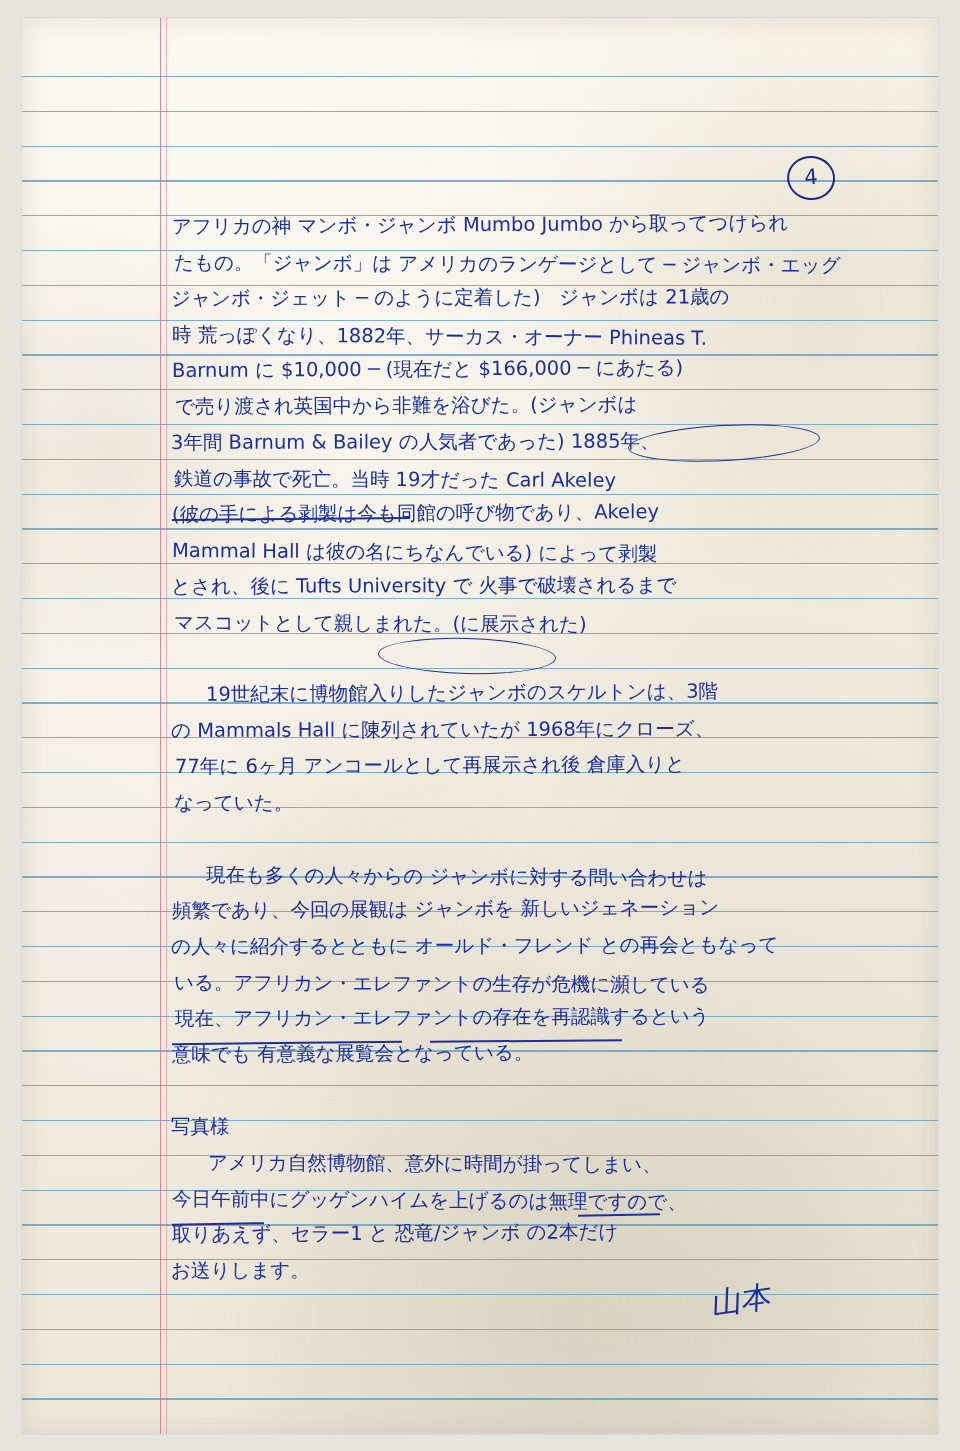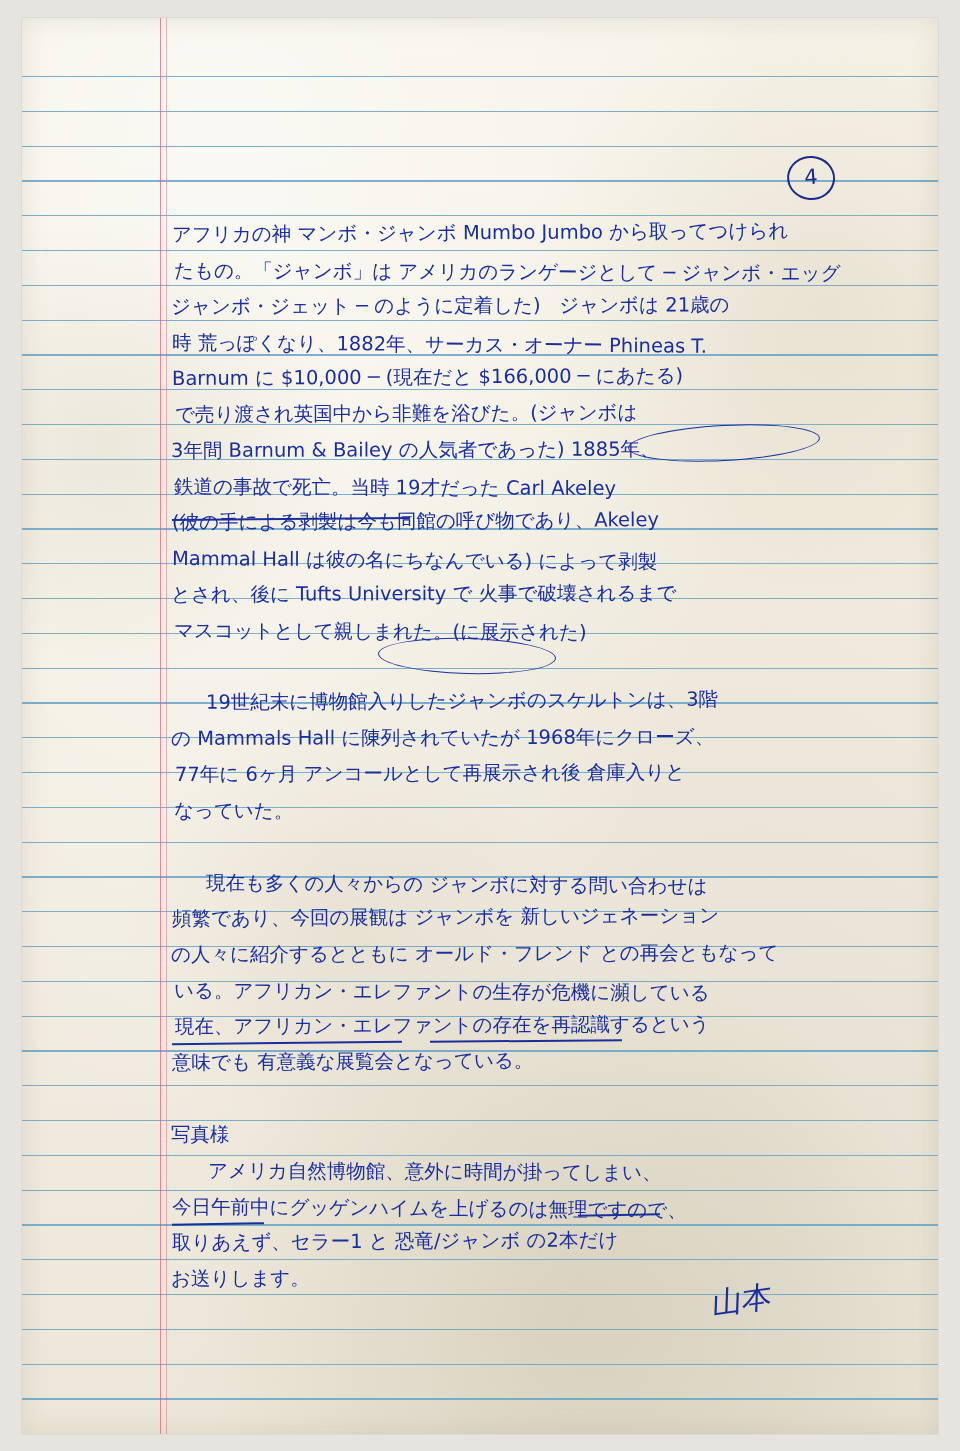--- a/index.html
+++ b/index.html
@@ -99,21 +99,21 @@
     width: 44px;
     height: 40px;
     border: 2px solid #1c2a8c;
     border-radius: 50%;
     transform: rotate(8deg);
   }
 
   #body-text {
     position: absolute;
     left: 150px;
-    top: 200px;
+    top: 192px;
     width: 720px;
   }
 
   .line {
     position: relative;
     height: 36px;
     line-height: 34px;
     font-size: 19.5px;
     color: #1b2f9b;
     white-space: pre;

